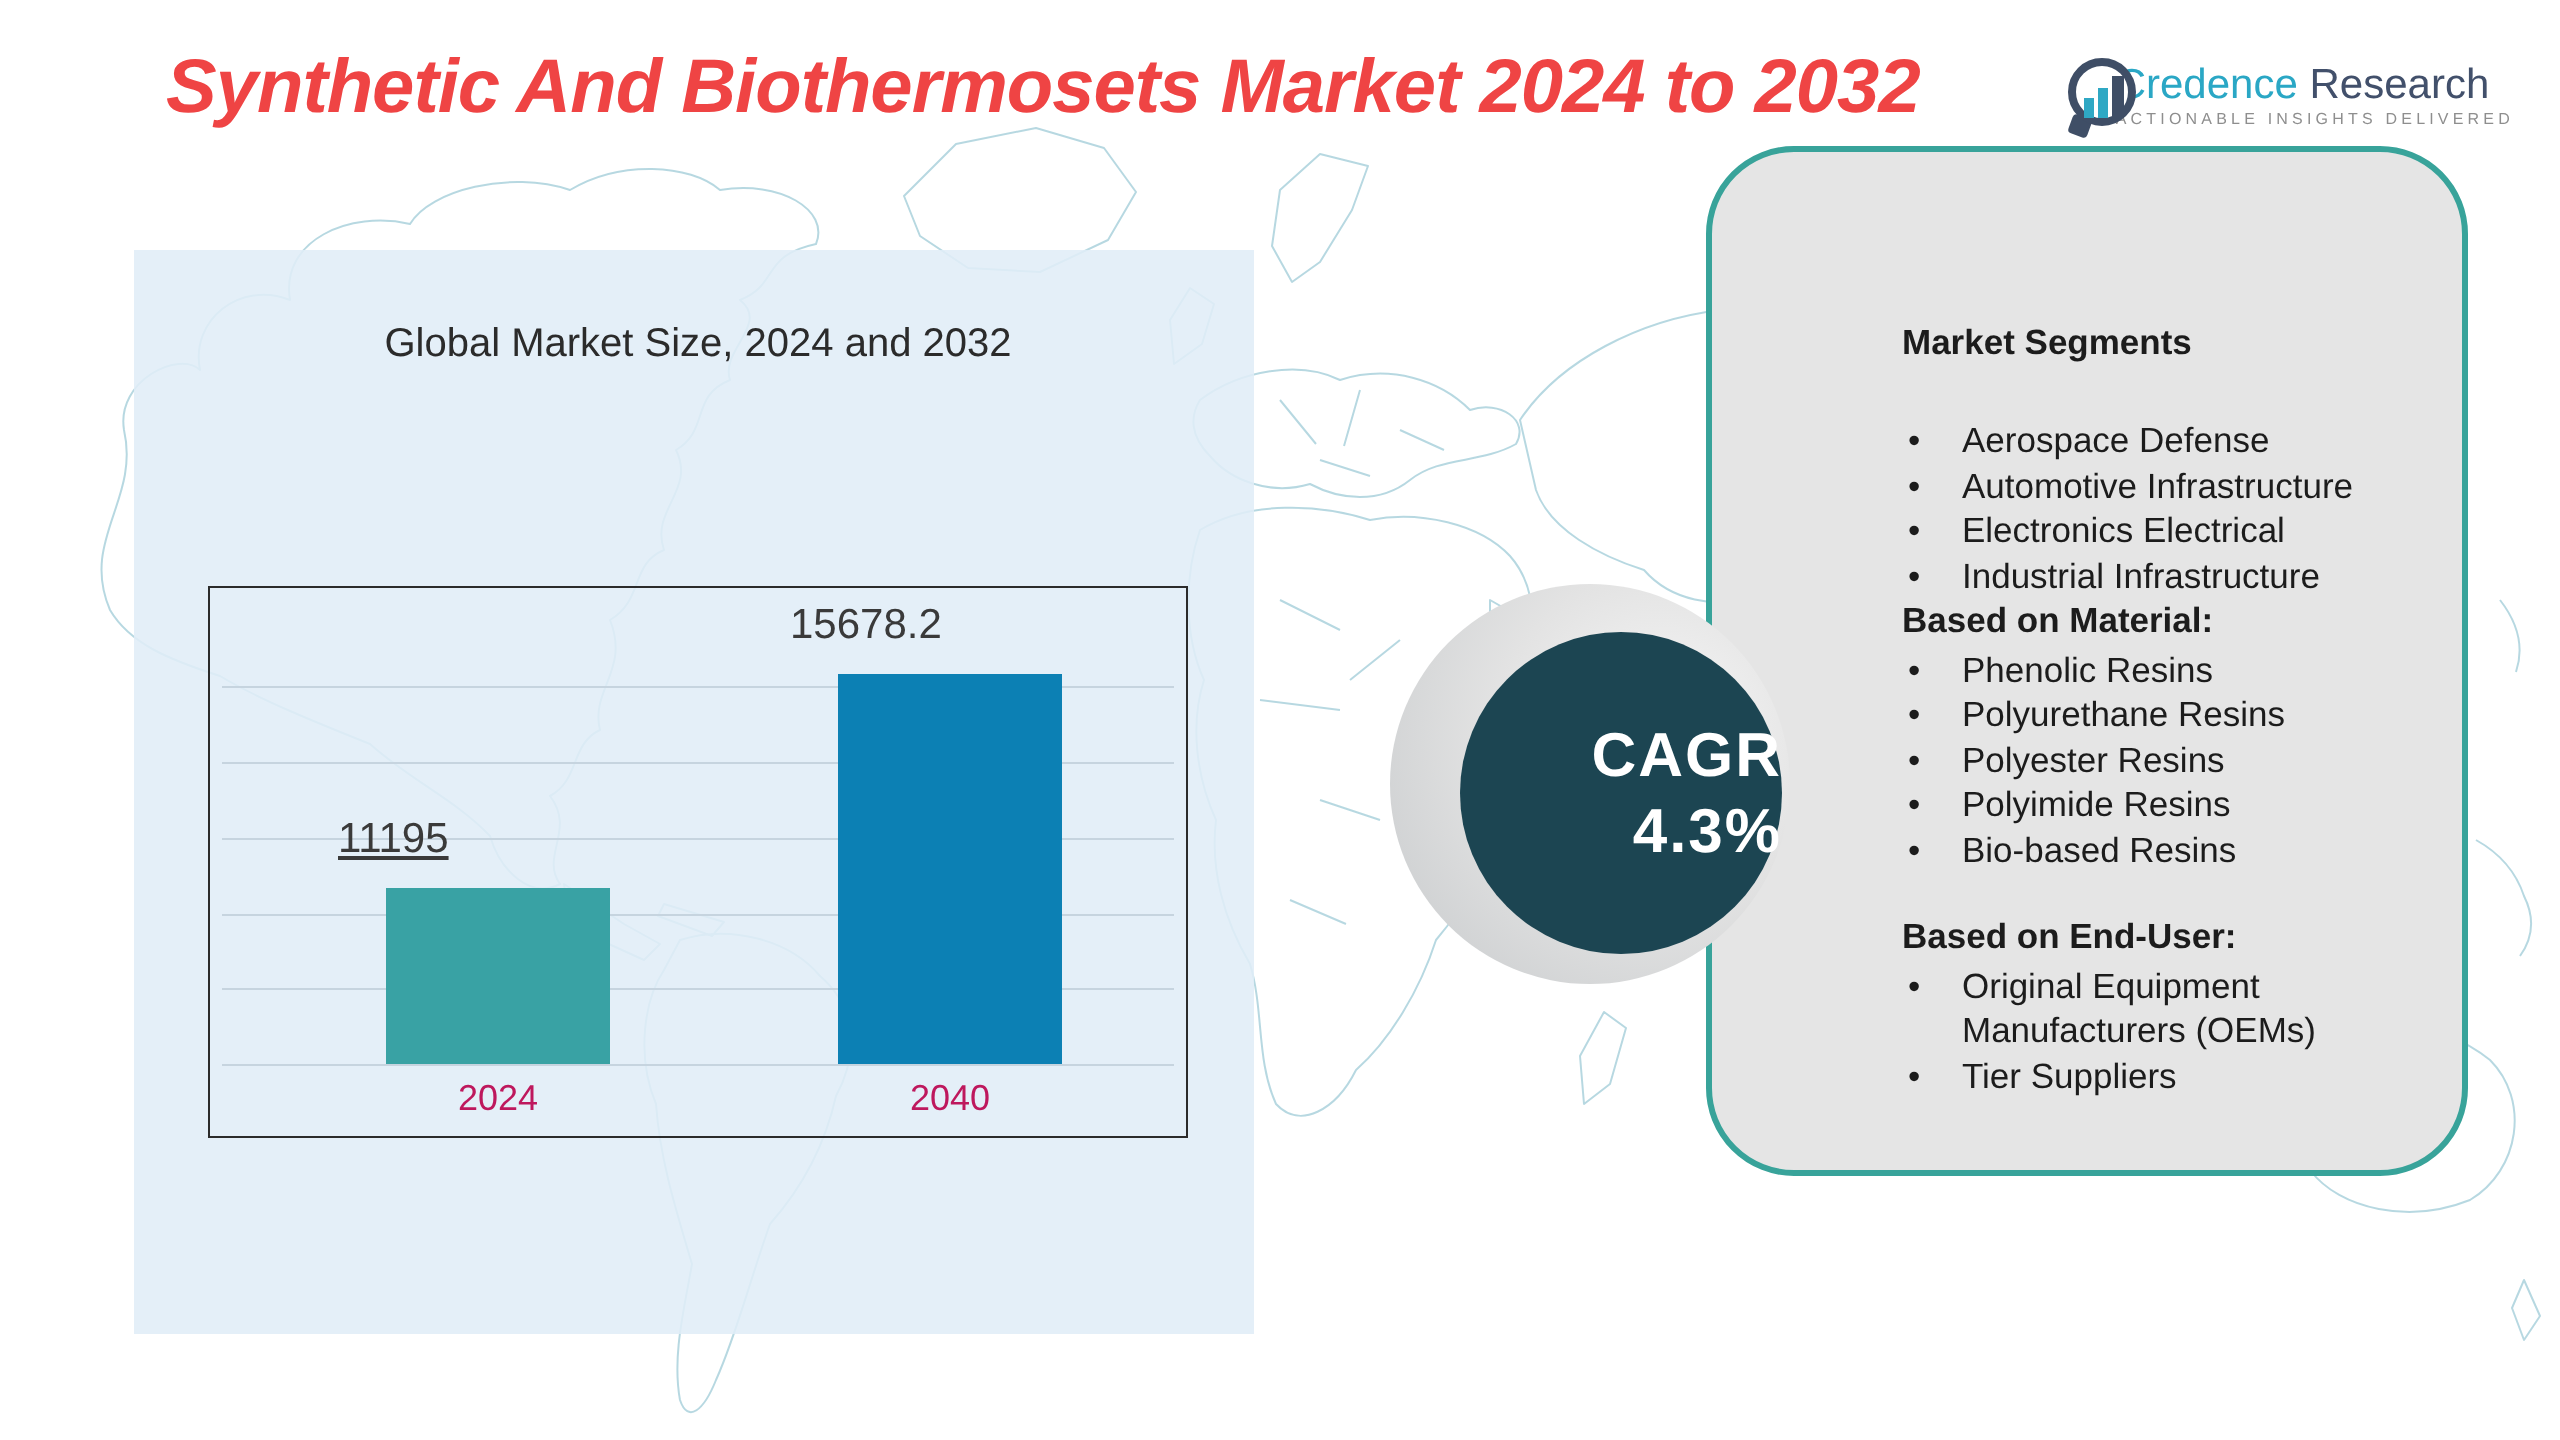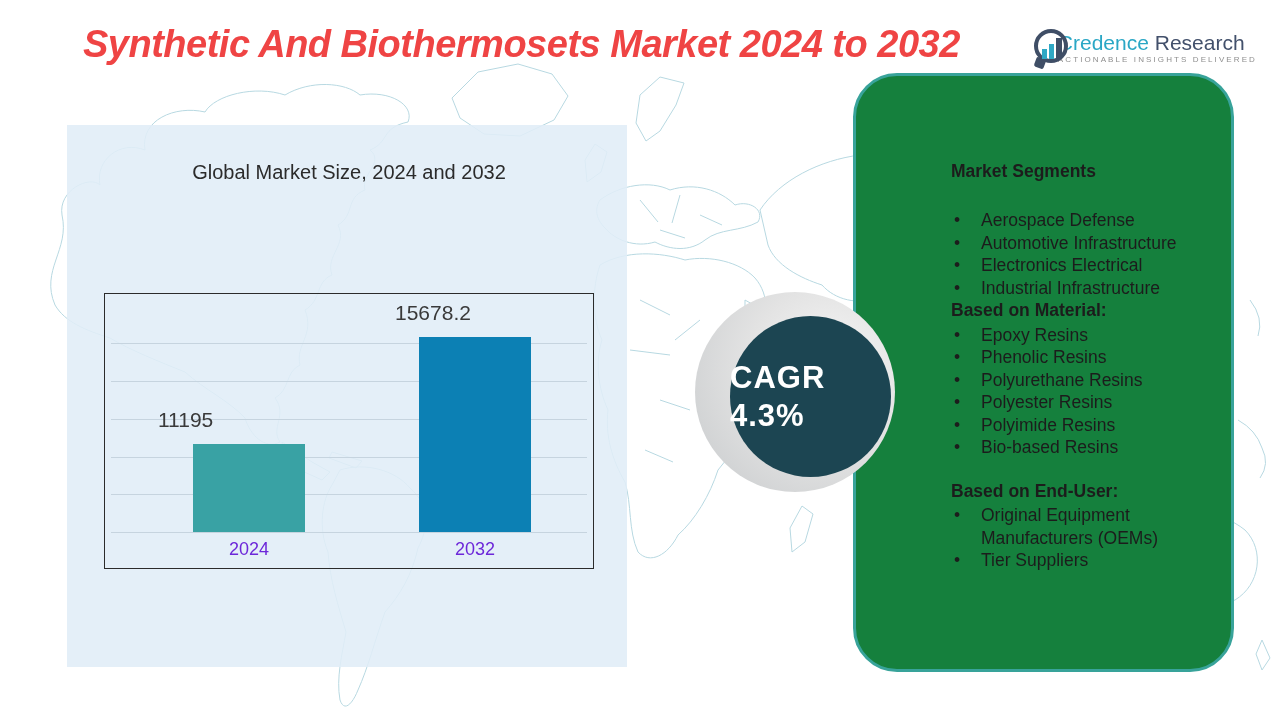--- a/index.html
+++ b/index.html
@@ -40,38 +40,38 @@
   .chart-heading .line2 { font-size:20px; line-height:28px; font-weight:bold; }
 
   
   .plot { position:absolute; left:104px; top:293px; width:490px; height:276px;
     border:1.5px solid #2b2b2b; z-index:4; }
   .gridline { position:absolute; left:6px; right:6px; height:1px; background:#c6d4df; }
   .bar { position:absolute; width:112px; }
   .bar-2024 { left:88px; top:150px; height:88px; background:#39a2a4; }
   .bar-2032 { left:314px; top:43px; height:195px; background:#0c80b4; }
   .bar-value { position:absolute; width:160px; font-size:21px; color:#3a3a3a; z-index:5; }
-  .val-2024 { left:53px; top:114px; }
+  .val-2024 { left:64px; top:114px;text-decoration:underline; }
   .val-2032 { left:290px; top:7px; }
-  .bar-cat { position:absolute; width:112px; text-align:center; font-size:18px; color:#6d28d9; top:245px; }
+  .bar-cat { position:absolute; width:112px; text-align:center; font-size:18px; color:#be185d; top:245px; }
   .cat-2024 { left:88px; }
   .cat-2032 { left:314px; }
 
   
   .cagr-shadow { position:absolute; left:695px; top:292px; width:200px; height:200px; border-radius:50%;
     background:radial-gradient(circle at 68% 38%, #f7f7f7 0%, #e3e3e3 45%, #c6c9cb 100%); z-index:6; }
   .cagr-circle { position:absolute; left:730px; top:316px; width:161px; height:161px; border-radius:50%;
-    background:#1c4552; color:#ffffff; display:flex; flex-direction:column; justify-content:center; align-items:flex-start;
+    background:#1c4552; color:#ffffff; display:flex; flex-direction:column; justify-content:center; align-items:flex-end;
     z-index:7; }
   .cagr-label { font-size:31px; font-weight:bold; letter-spacing:1px; line-height:38px; }
   .cagr-value { font-size:31px; font-weight:bold; letter-spacing:1px; line-height:38px; }
 
   
-  .segments-panel { position:absolute; left:853px; top:73px; width:381px; height:599px;
-    background:#15803d; border:3px solid #38a39a; border-radius:44px; z-index:5;
+  .segments-panel { position:absolute; left:853px; top:73px; width:381px; height:515px;
+    background:#e5e5e5; border:3px solid #38a39a; border-radius:44px; z-index:5;
     padding:85px 8px 0 95px; color:#1c1c1c; }
   .seg-title { font-size:17.5px; font-weight:bold; margin-bottom:27px; }
   .seg-heading { font-size:17.5px; font-weight:bold; line-height:22.5px; margin-bottom:2px; }
   .seg-sections > div.seg-heading:nth-of-type(2) { margin-top:21px; }
   .seg-list { list-style:none; }
   .seg-list li { position:relative; font-size:17.5px; line-height:22.5px; padding-left:30px; }
   .seg-list li::before { content:"\2022"; position:absolute; left:3px; top:0; }
 </style>
 </head>
 <body>
@@ -141,35 +141,34 @@
     <div class="gridline" style="top:200px"></div>
     <div class="gridline" style="top:238px"></div>
 
     <div class="bar-value val-2024">11195</div>
     <div class="bar-value val-2032">15678.2</div>
 
     <div class="bar bar-2024"></div>
     <div class="bar bar-2032"></div>
 
     <div class="bar-cat cat-2024">2024</div>
-    <div class="bar-cat cat-2032">2032</div>
+    <div class="bar-cat cat-2032">2040</div>
   </div>
 
   <div class="segments-panel">
     <div class="seg-title">Market Segments</div>
     <div class="seg-sections">
         <ul class="seg-list">
           <li>Aerospace Defense</li>
           <li>Automotive Infrastructure</li>
           <li>Electronics Electrical</li>
           <li>Industrial Infrastructure</li>
         </ul>
         <div class="seg-heading">Based on Material:</div>
         <ul class="seg-list">
-          <li>Epoxy Resins</li>
           <li>Phenolic Resins</li>
           <li>Polyurethane Resins</li>
           <li>Polyester Resins</li>
           <li>Polyimide  Resins</li>
           <li>Bio-based Resins</li>
         </ul>
         <div class="seg-heading">Based on End-User:</div>
         <ul class="seg-list">
           <li>Original Equipment Manufacturers (OEMs)</li>
           <li>Tier Suppliers</li>

